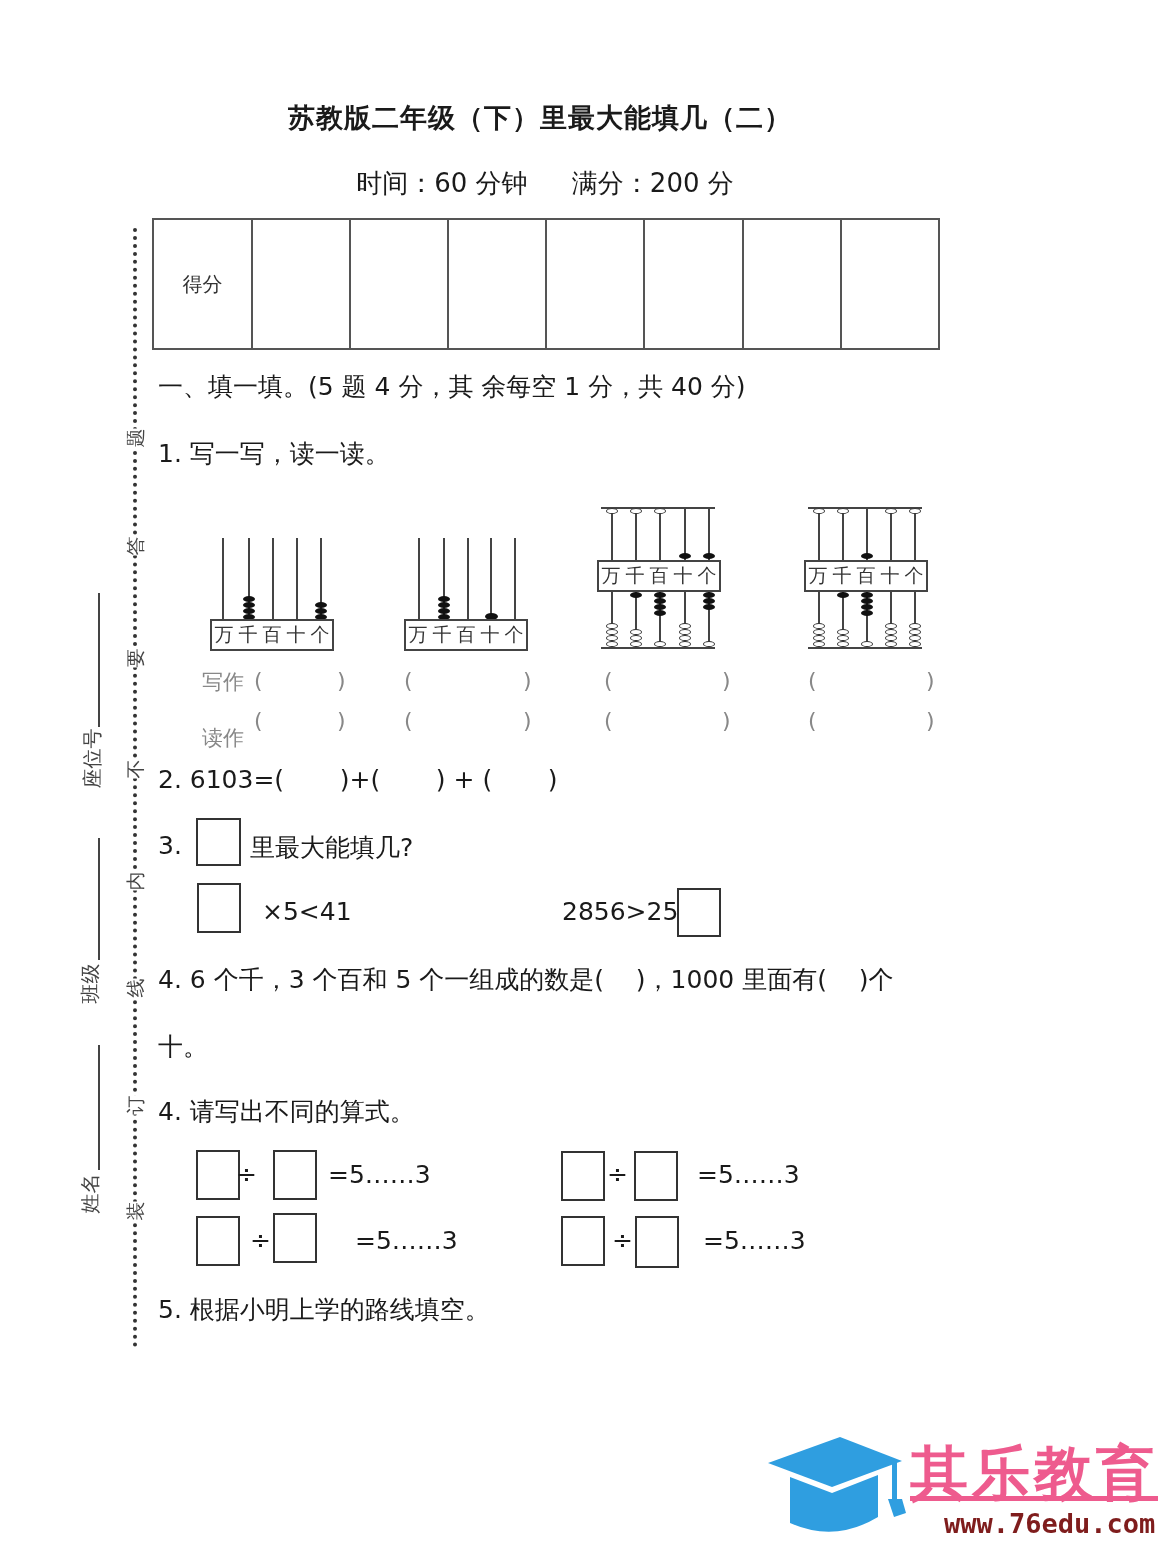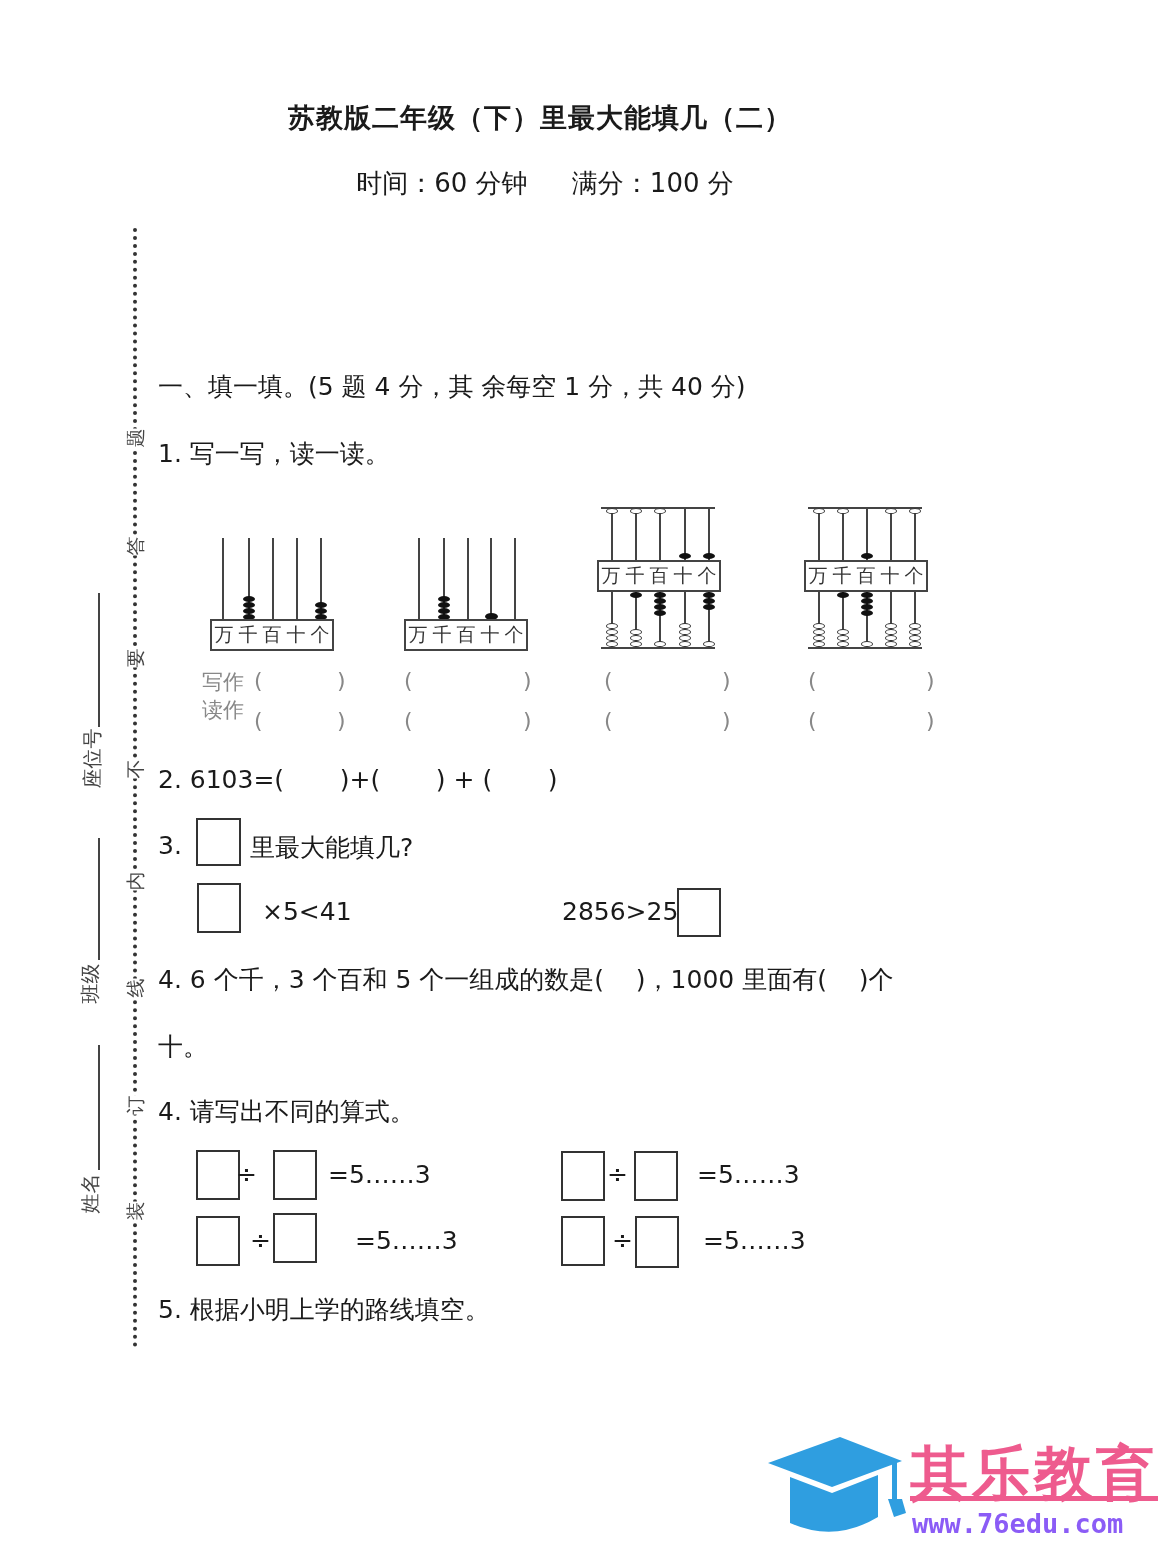--- a/index.html
+++ b/index.html
@@ -18,33 +18,43 @@
   .side-label{font-size:20px;color:#444;transform:rotate(-90deg);white-space:nowrap;}
   .side-line{width:2px;background:#444;}
   .rowlbl{font-size:21px;color:#888;}
   .paren{font-size:22px;color:#888;}
   .abacus-frame{position:absolute;border:2px solid #444;background:#fff;font-family:"DejaVu Serif",serif;font-size:19px;color:#333;display:flex;justify-content:space-around;align-items:center;}
   .rod{position:absolute;width:2px;background:#444;}
   .bead{position:absolute;width:12px;height:6px;border-radius:50%;background:#111;}
   .bead-o{position:absolute;width:12px;height:6px;border-radius:50%;border:1.5px solid #333;background:#fff;box-sizing:border-box;}
   .hbar{position:absolute;height:2px;background:#444;}
   .logo-text{font-size:58px;font-weight:bold;color:#ee5b8e;letter-spacing:4px;}
-  .logo-url{font-size:27px;font-weight:bold;color:#8b5cf6;font-family:"DejaVu Sans Mono","Liberation Mono",monospace;}
+  .logo-url{font-size:27px;font-weight:bold;color:#7f1d1d;font-family:"DejaVu Sans Mono","Liberation Mono",monospace;margin-left:32px;}
 </style>
 </head>
 <body>
 
 <div class="abs title">苏教版二年级（下）里最大能填几（二）</div>
 <div class="abs subtitle">
   <span>时间：60 分钟</span>
-  <span>满分：100 分</span>
+  <span>满分：200 分</span>
 </div>
 
 <table class="score">
   <tbody>
+  <tr>
+    <td>得分</td>
+    <td></td>
+    <td></td>
+    <td></td>
+    <td></td>
+    <td></td>
+    <td></td>
+    <td></td>
+  </tr>
 </tbody>
   </table>
 
 <div class="abs binding-dots"></div>
 <div class="abs bind-char" style="left:126px;top:425px;background:#fff;">题</div>
 <div class="abs bind-char" style="left:126px;top:533px;background:#fff;">答</div>
 <div class="abs bind-char" style="left:126px;top:645px;background:#fff;">要</div>
 <div class="abs bind-char" style="left:126px;top:756px;background:#fff;">不</div>
 <div class="abs bind-char" style="left:126px;top:868px;background:#fff;">内</div>
 <div class="abs bind-char" style="left:126px;top:975px;background:#fff;">线</div>
@@ -188,21 +198,21 @@
     <div class="bead-o" style="left:885px;top:629px;"></div>
     <div class="bead-o" style="left:885px;top:635px;"></div>
     <div class="bead-o" style="left:885px;top:641px;"></div>
   <div class="bead-o" style="left:909px;top:623px;"></div>
     <div class="bead-o" style="left:909px;top:629px;"></div>
     <div class="bead-o" style="left:909px;top:635px;"></div>
     <div class="bead-o" style="left:909px;top:641px;"></div>
 </div>
 
 <div class="abs rowlbl" style="left:202px;top:668px;">写作</div>
-<div class="abs rowlbl" style="left:202px;top:696px;text-align:right;">读作</div>
+<div class="abs rowlbl" style="left:202px;top:724px;text-align:right;">读作</div>
 
 <div class="abs paren" style="left:254px;top:668px;">(</div>
 <div class="abs" style="left:264px;top:668px;width:72px;height:28px;"></div>
 <div class="abs paren" style="left:337px;top:668px;">)</div>
 <div class="abs paren" style="left:254px;top:708px;">(</div>
 <div class="abs" style="left:264px;top:708px;width:72px;height:28px;"></div>
 <div class="abs paren" style="left:337px;top:708px;">)</div>
 
 <div class="abs paren" style="left:404px;top:668px;">(</div>
 <div class="abs" style="left:414px;top:668px;width:108px;height:28px;"></div>

